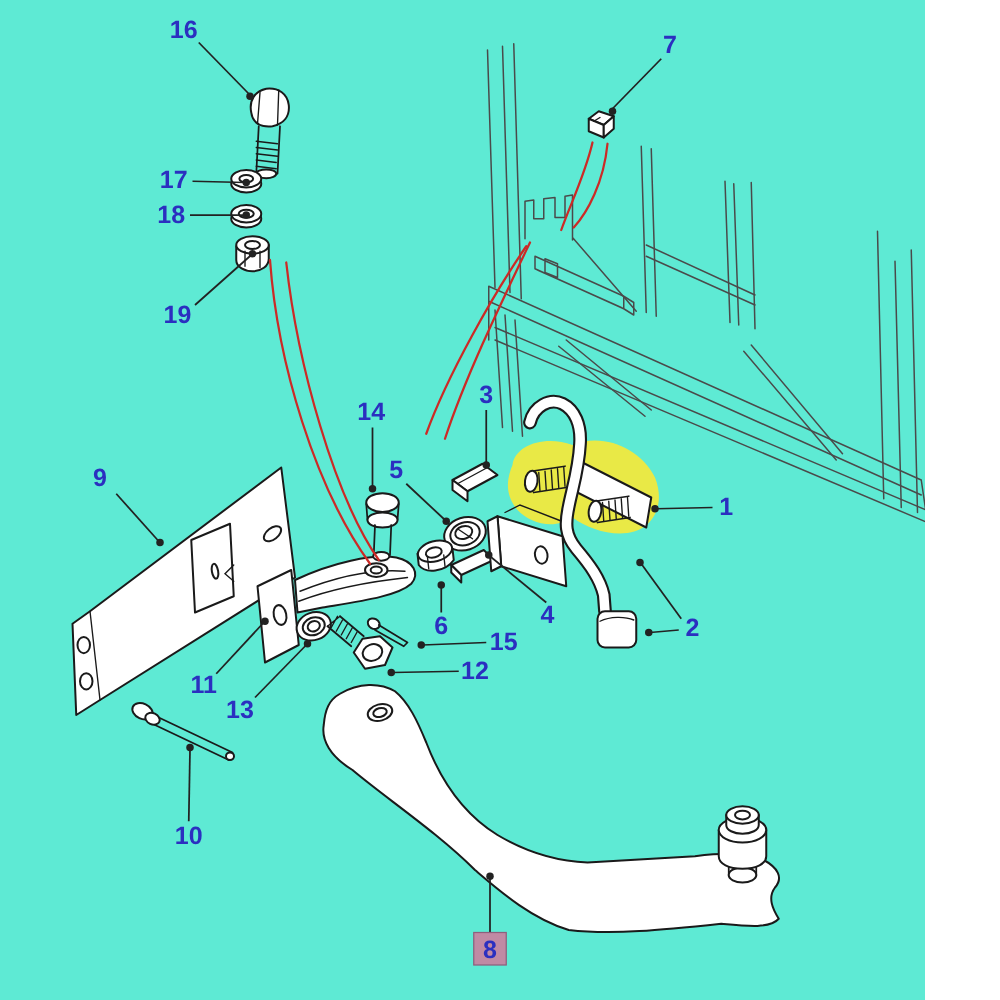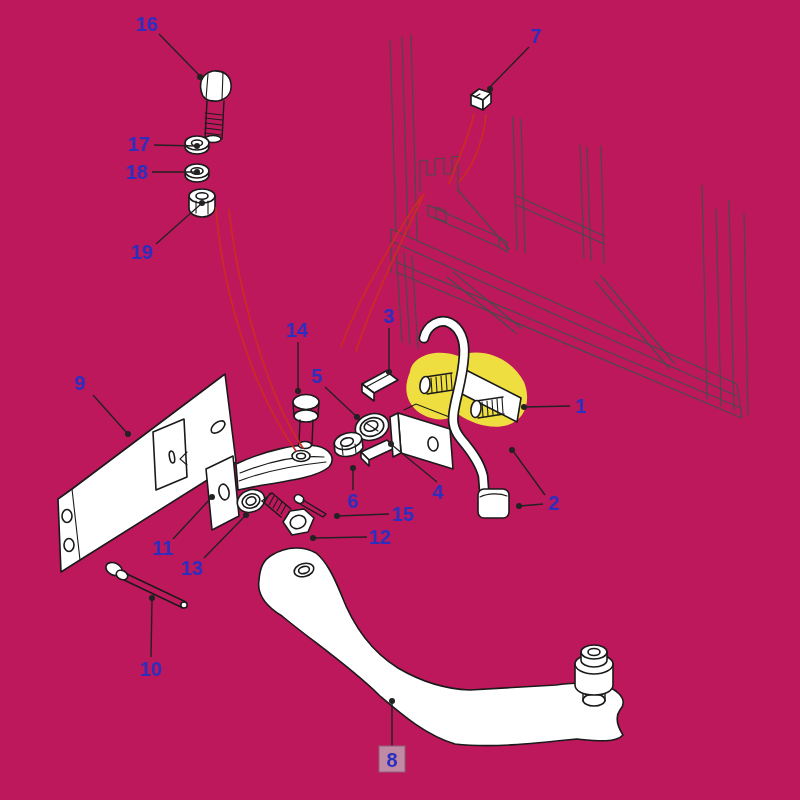--- a/index.html
+++ b/index.html
@@ -1,16 +1,16 @@
 <!DOCTYPE html>
 <html style="--label: #2b2fc0; --leader: #222222; --red_line: #cc2a26; --part_stroke: #1a1a1a; --frame_stroke: #4a4a4a; --highlight_yellow: #f0e93e; --highlight_mauve_fill: #c08aa4; --highlight_mauve_border: #8e5f7d;"><head>
 <meta charset="utf-8">
 <style>
   html,body{margin:0;padding:0;background:#fff;}
-  .stage{position:relative;width:800px;height:800px;background:#be185d;overflow:hidden;
+  .stage{position:relative;width:740px;height:800px;background:#5eead4;overflow:hidden;
          font-family:"Liberation Sans",sans-serif;}
   svg{display:block}
   .frame{fill:none;stroke:var(--frame_stroke);stroke-width:1.2;stroke-linejoin:round;stroke-linecap:round}
   .part{fill:#ffffff;stroke:var(--part_stroke);stroke-width:1.6;stroke-linejoin:round;stroke-linecap:round}
   .partline{fill:none;stroke:var(--part_stroke);stroke-width:1.4;stroke-linecap:round}
   .thin{stroke-width:1.1}
   .red{fill:none;stroke:var(--red_line);stroke-width:1.8;stroke-linecap:round}
   .leader{stroke:var(--leader);stroke-width:1.4;fill:none}
   .dot{fill:var(--leader);stroke:none}
   .callout{font-size:20px;font-weight:bold;fill:var(--label);text-anchor:middle;dominant-baseline:central}

